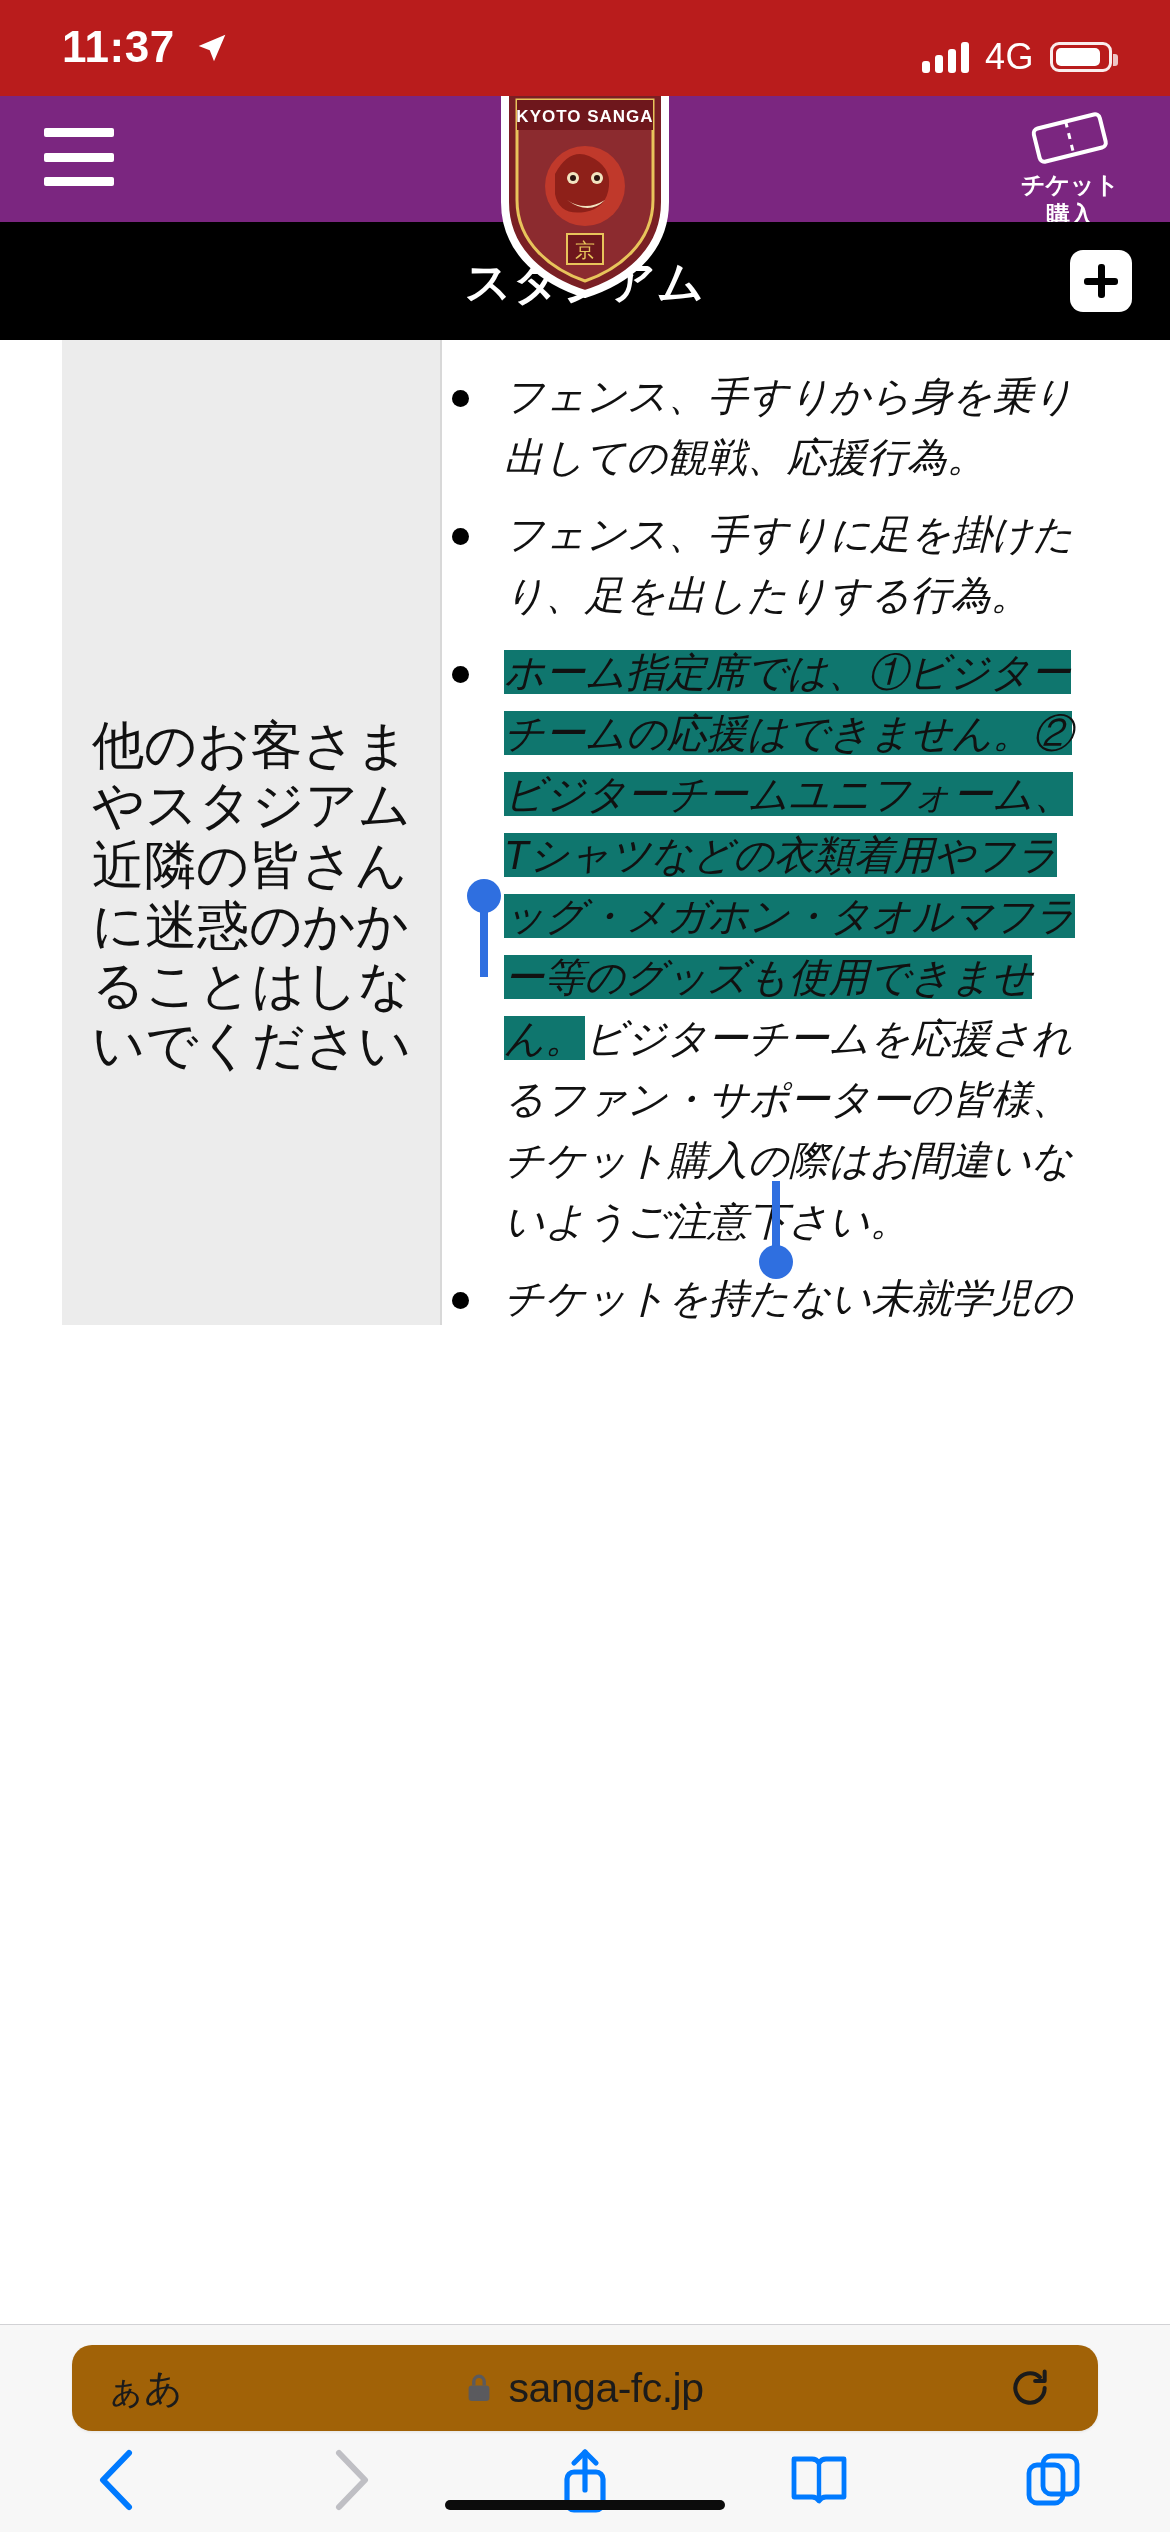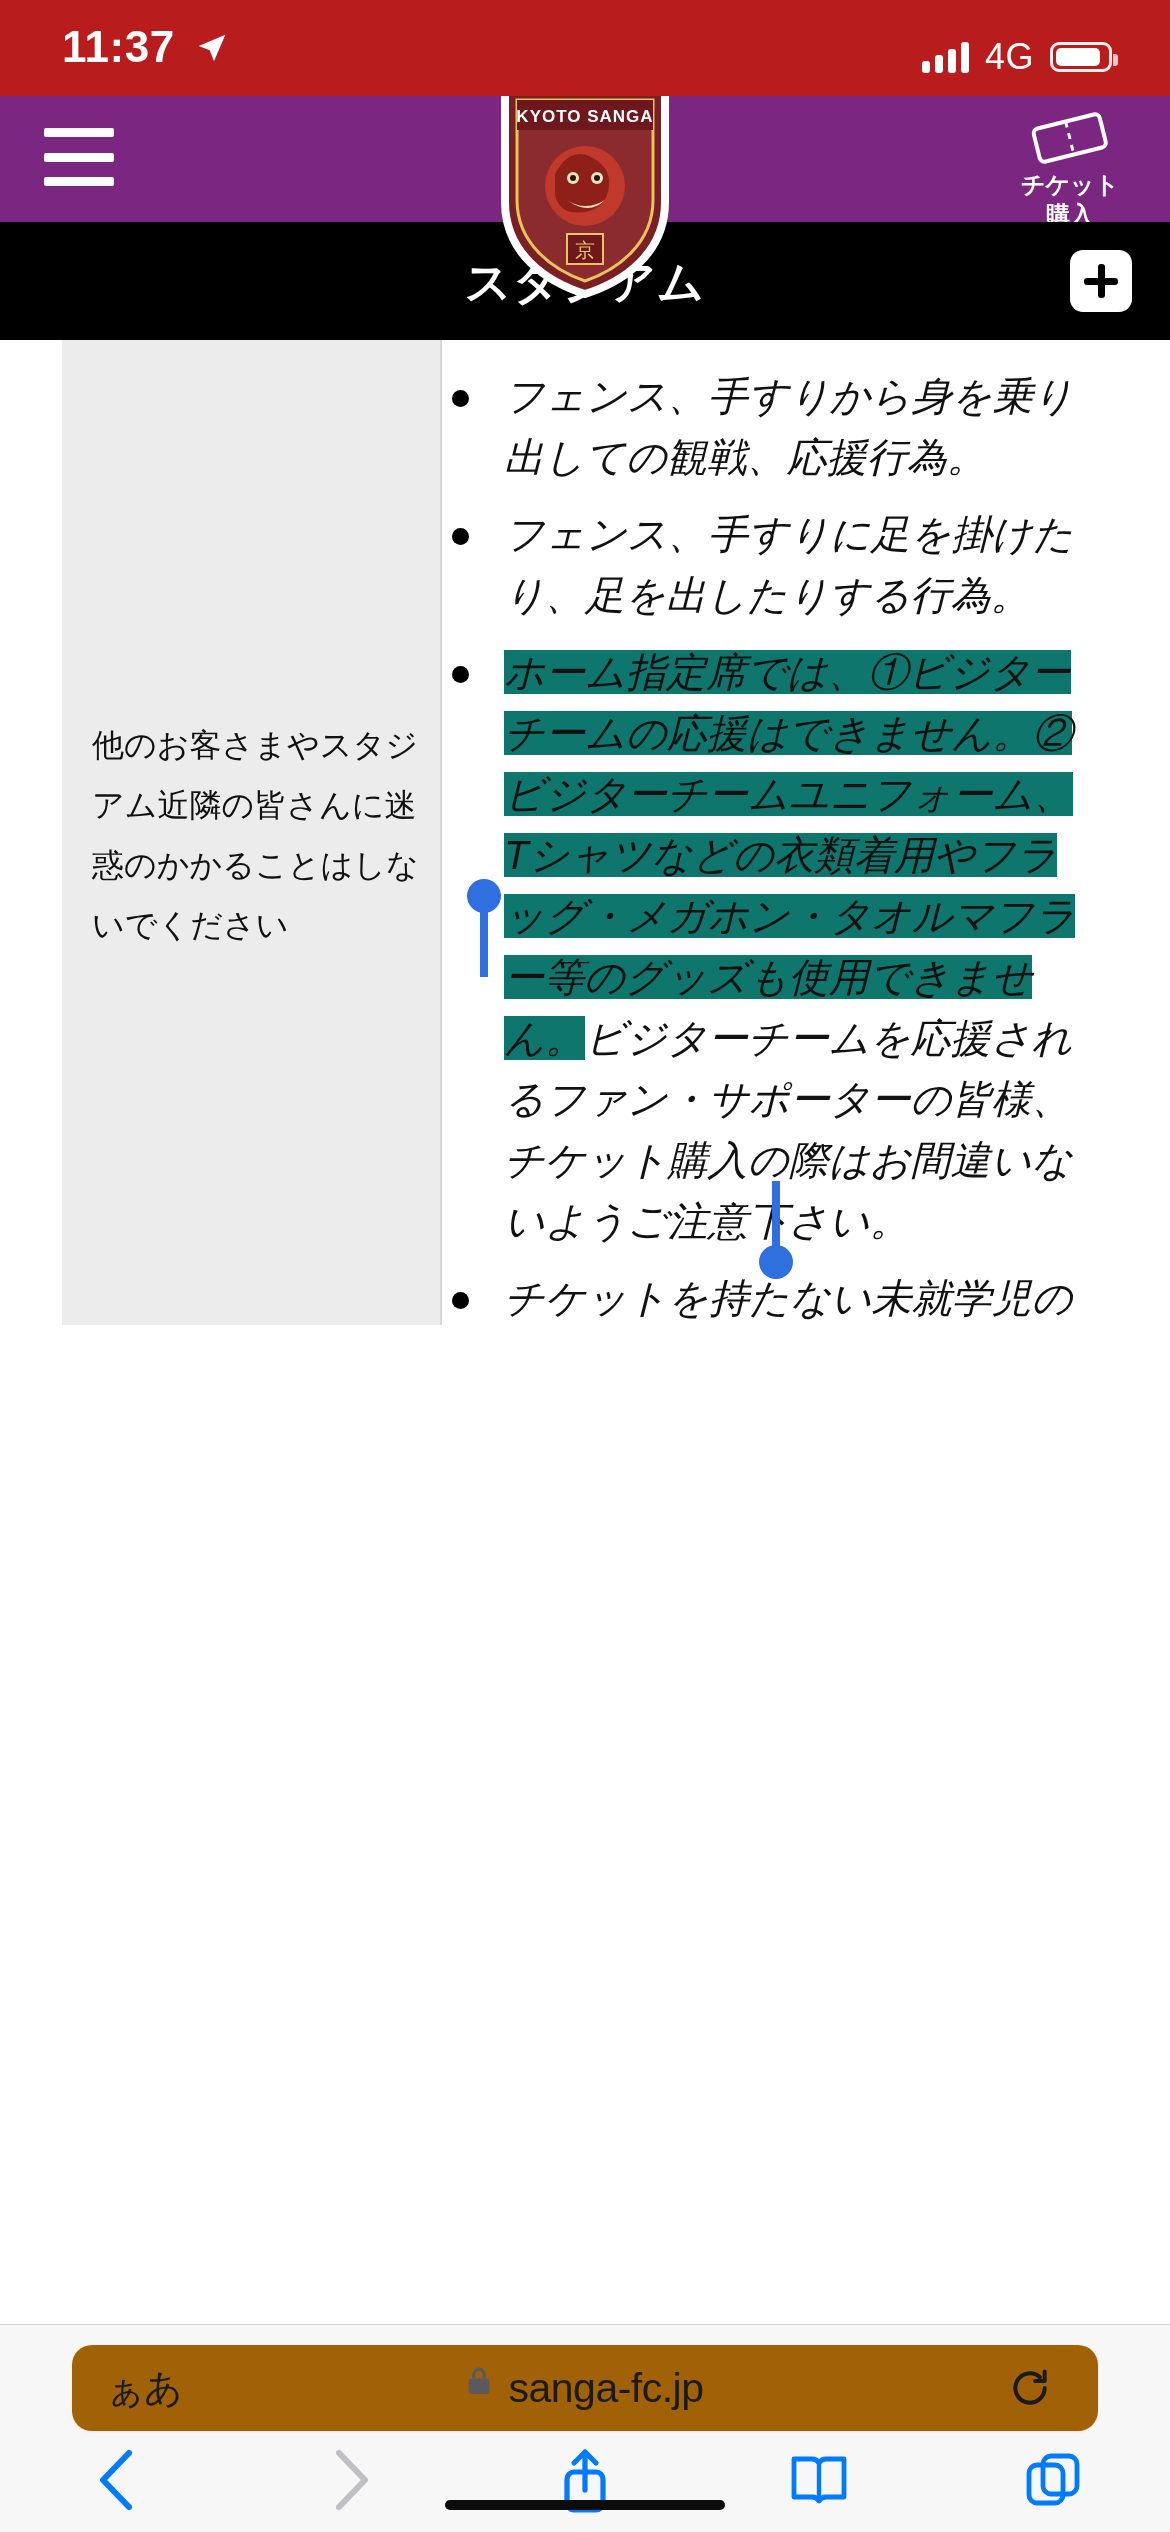--- a/index.html
+++ b/index.html
@@ -237,21 +237,21 @@
     height: 985px;
     background: #ECECEC;
     border-right: 2px solid #d8d8d8;
     box-sizing: border-box;
   }
   .tbl-left .lh {
     position: absolute;
     left: 30px;
     top: 375px;
     width: 330px;
-    font-size: 32px;
+    font-size: 52px;
     line-height: 60px;
     color: #111111;
   }
   .tbl-right {
     position: absolute;
     left: 444px;
     top: 0;
     width: 640px;
     padding-top: 26px;
   }
@@ -342,20 +342,21 @@
     left: 34px;
     top: 50%;
     transform: translateY(-50%);
     font-size: 38px;
     color: #1b1b1b;
     letter-spacing: -1px;
   }
   .addr-center {
     width: 100%;
     display: flex;
+    align-items: center;
     justify-content: center;
     gap: 16px;
   }
   .lock-icon { width: 26px; height: 32px; }
   .addr-text {
     font-size: 41px;
     color: #1b1b1b;
     letter-spacing: -0.5px;
   }
   .reload-button {

